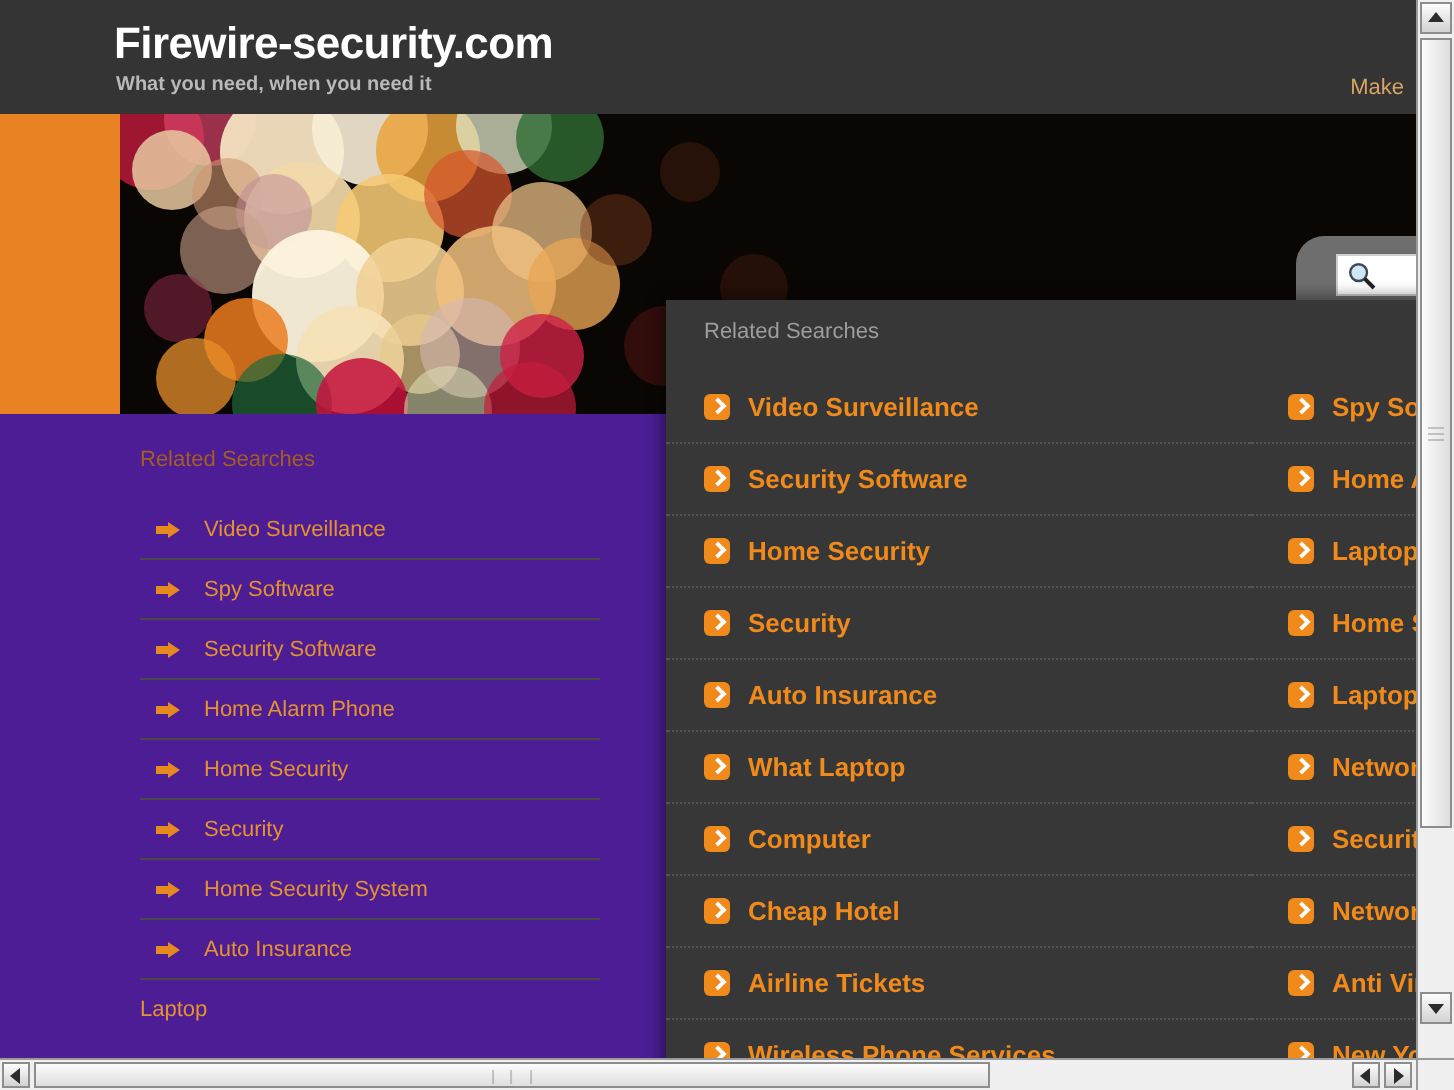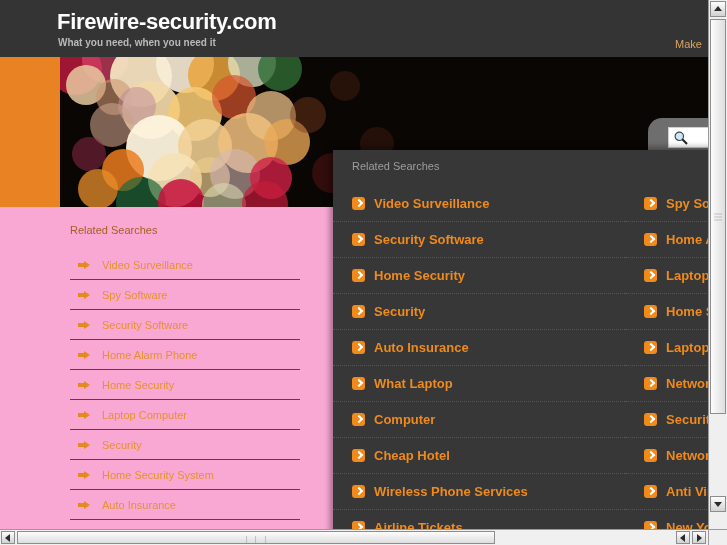--- a/index.html
+++ b/index.html
@@ -14,21 +14,21 @@
     width: 727px; height: 545px;
     overflow: hidden;
     background: #3a3a3a;
   }
   
   #page {
     position: absolute;
     left: 0; top: 0;
     width: 708px; height: 529px;
     overflow: hidden;
-    background: #f9a8d4;
+    background: #4c1d95;
   }
 
   
   #header {
     position: absolute; left: 0; top: 0;
     width: 708px; height: 57px;
     background: #343434;
   }
   #site-title {
     position: absolute; left: 57px; top: 9px;
@@ -338,24 +338,20 @@
         <div class="side-item">
           <span class="side-arrow"></span>
           <span class="side-label">Home Alarm Phone</span>
         </div>
         <div class="side-item">
           <span class="side-arrow"></span>
           <span class="side-label">Home Security</span>
         </div>
         <div class="side-item">
           <span class="side-arrow"></span>
-          <span class="side-label">Laptop Computer</span>
-        </div>
-        <div class="side-item">
-          <span class="side-arrow"></span>
           <span class="side-label">Security</span>
         </div>
         <div class="side-item">
           <span class="side-arrow"></span>
           <span class="side-label">Home Security System</span>
         </div>
         <div class="side-item">
           <span class="side-arrow"></span>
           <span class="side-label">Auto Insurance</span>
         </div>
@@ -398,25 +394,25 @@
           <div class="ov-item">
             <span class="ov-badge"></span>
             <span class="ov-label">Computer</span>
           </div>
           <div class="ov-item">
             <span class="ov-badge"></span>
             <span class="ov-label">Cheap Hotel</span>
           </div>
           <div class="ov-item">
             <span class="ov-badge"></span>
+            <span class="ov-label">Airline Tickets</span>
+          </div>
+          <div class="ov-item">
+            <span class="ov-badge"></span>
             <span class="ov-label">Wireless Phone Services</span>
-          </div>
-          <div class="ov-item">
-            <span class="ov-badge"></span>
-            <span class="ov-label">Airline Tickets</span>
           </div>
         </div>
 
         <div class="ov-col right">
           <div class="ov-item">
             <span class="ov-badge"></span>
             <span class="ov-label">Spy So</span>
           </div>
           <div class="ov-item">
             <span class="ov-badge"></span>

